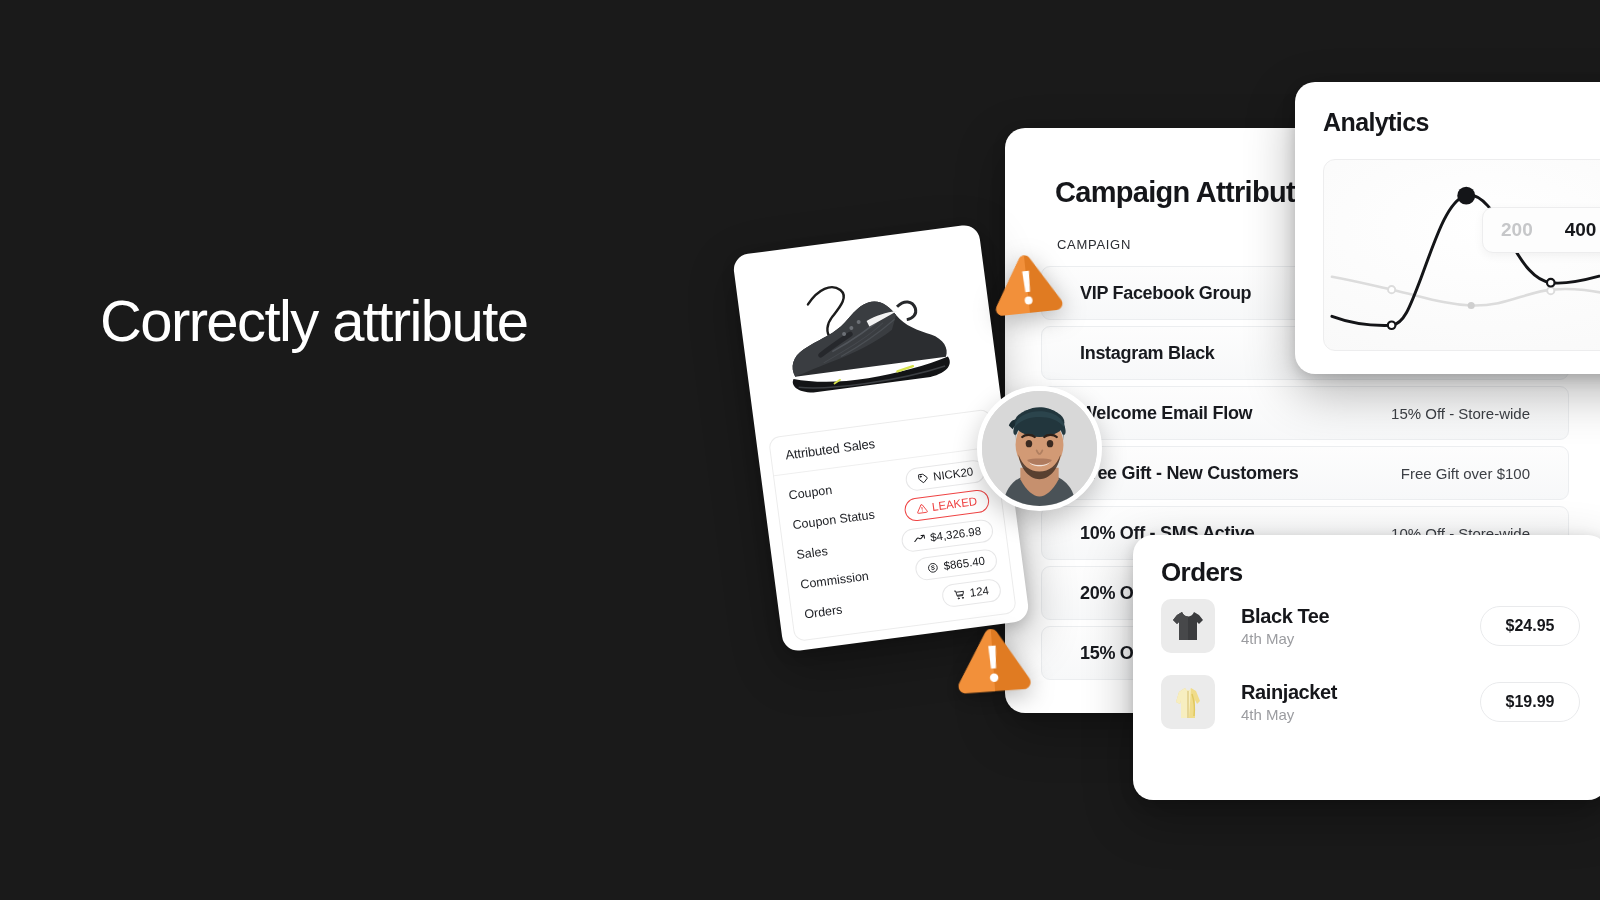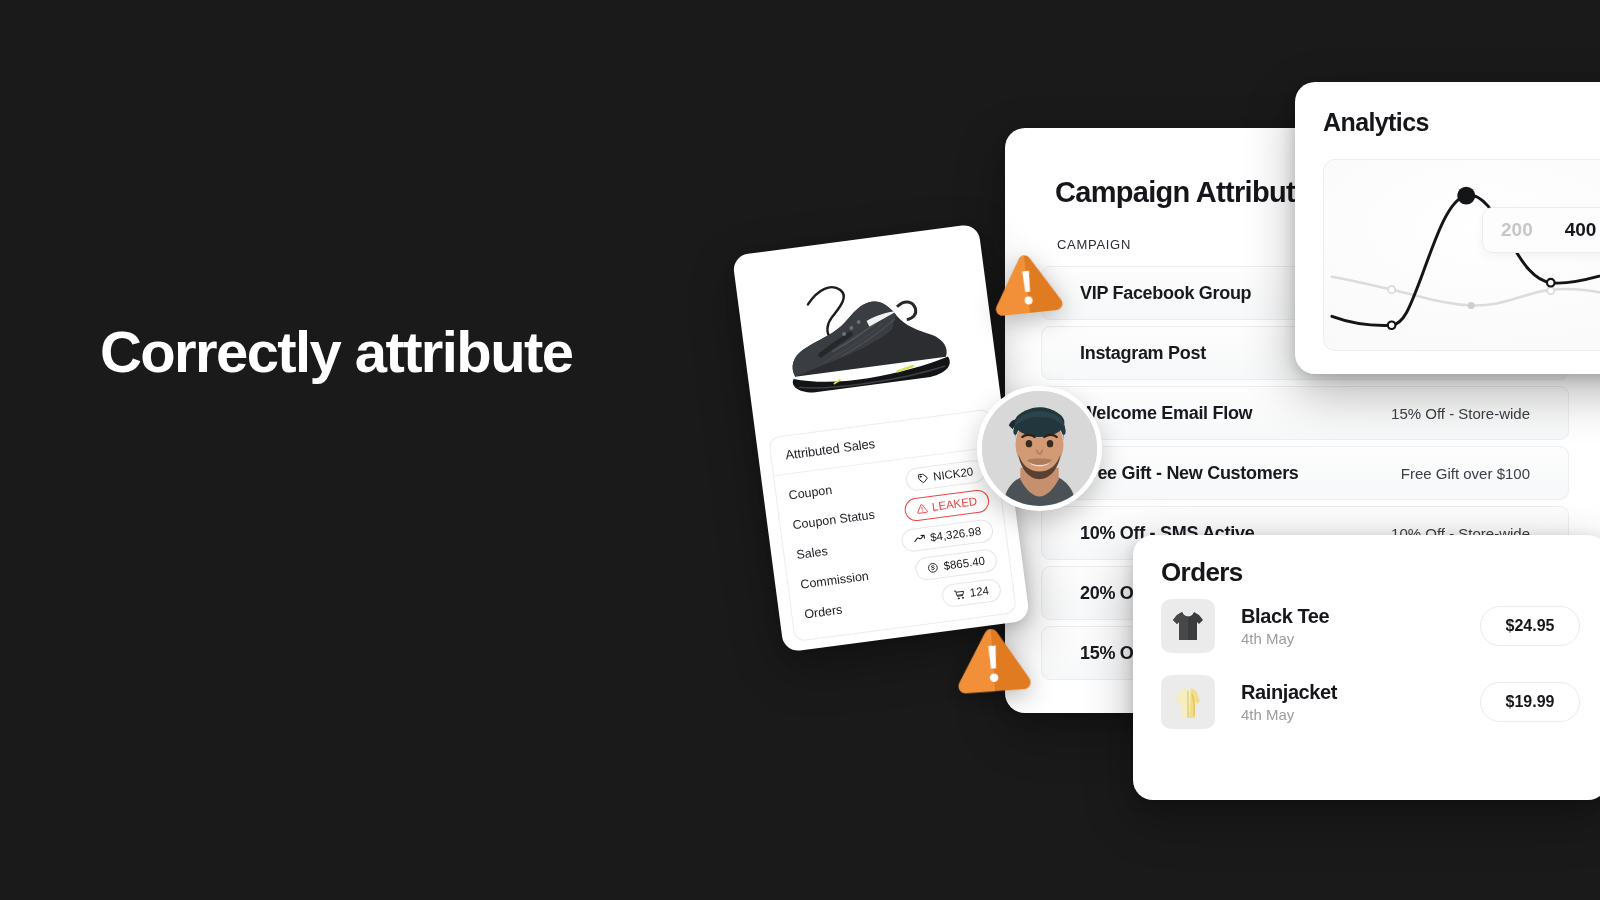--- a/index.html
+++ b/index.html
@@ -24,23 +24,22 @@
   .hero-copy {
     position: absolute;
     left: 100px;
     top: 290px;
     width: 620px;
   }
   .hero-title {
     color: #ffffff;
     font-size: 58px;
     line-height: 1.07;
-    font-weight: 700;
+    font-weight: 400;
     letter-spacing: -1.6px;
-    margin-top: 31px;
   }
   .hero-sub {
     margin-top: 58px;
     color: #a3a3a3;
     font-size: 23px;
     line-height: 1.66;
     font-weight: 400;
     letter-spacing: -0.2px;
     max-width: 530px;
   }
@@ -292,21 +291,21 @@
 
   <div class="card" id="campaign-card">
     <div class="c-title">Campaign Attribution</div>
     <div class="c-colhead">CAMPAIGN</div>
     <div class="camp-list">
       <div class="camp-row">
         <span class="camp-name">VIP Facebook Group</span>
         <span class="camp-offer"></span>
       </div>
       <div class="camp-row">
-        <span class="camp-name">Instagram Post</span>
+        <span class="camp-name">Instagram Black</span>
         <span class="camp-offer"></span>
       </div>
       <div class="camp-row">
         <span class="camp-name">Welcome Email Flow</span>
         <span class="camp-offer">15% Off - Store-wide</span>
       </div>
       <div class="camp-row">
         <span class="camp-name">Free Gift - New Customers</span>
         <span class="camp-offer">Free Gift over $100</span>
       </div>

